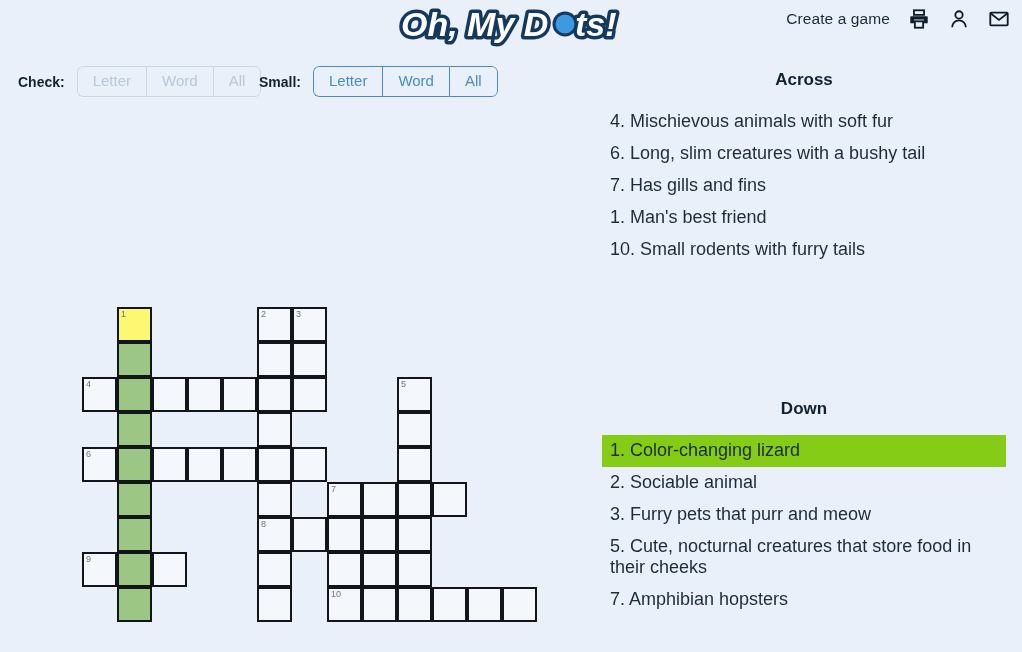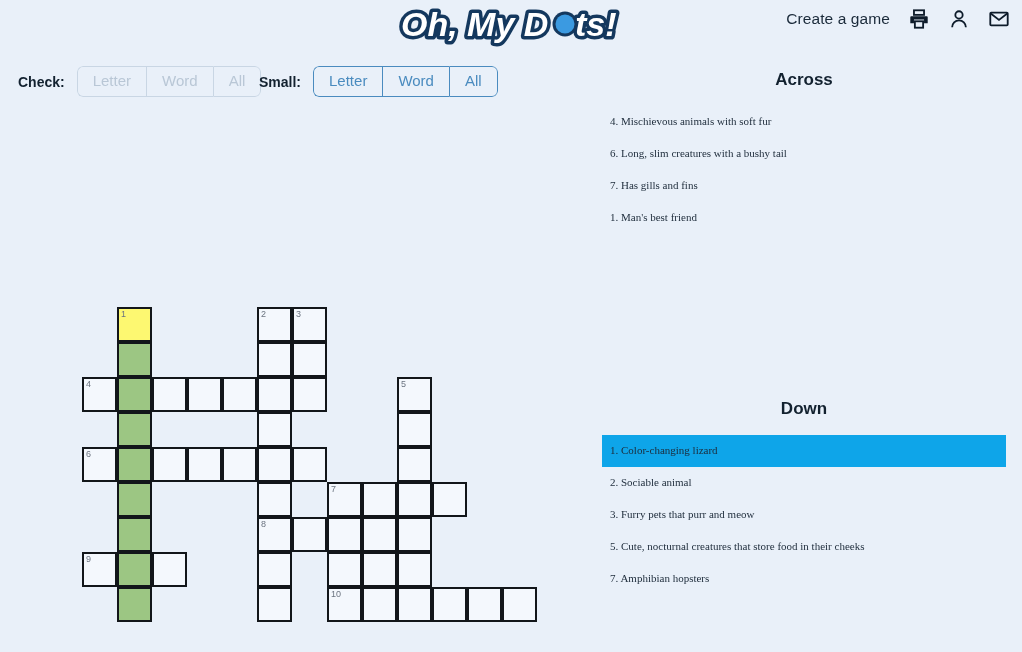--- a/index.html
+++ b/index.html
@@ -61,24 +61,24 @@
   }
 
   
   #clues { position: absolute; left: 602px; top: 70px; width: 404px; }
   .clue-head {
     text-align: center; font-size: 17px; font-weight: bold;
     color: #12212f; margin: 0 0 16px;
   }
   .clue-list { list-style: none; margin: 0; padding: 0; }
   .clue {
-    font-size: 11px; color: #1d2b3a; line-height: 21px;
-    padding: 5px 4px 6px 8px; cursor: pointer; font-family: Liberation Serif, serif;
-  }
-  .clue.active { background: #0ea5e9; }
+    font-size: 18px; color: #1d2b3a; line-height: 21px;
+    padding: 5px 4px 6px 8px; cursor: pointer;
+  }
+  .clue.active { background: #84cc16; }
   #down-block { position: absolute; left: 602px; top: 399px; width: 404px; }
 </style>
 </head>
 <body>
 
 <div id="page">
 
   <div id="header">
 
     <div id="logo">
@@ -211,20 +211,21 @@
       <div class="cell" style="left: 502px; top: 587px;"></div>
     </div>
 
   <div id="clues">
     <div class="clue-head">Across</div>
     <ul class="clue-list" id="across-list">
         <li class="clue">4. Mischievous animals with soft fur</li>
         <li class="clue">6. Long, slim creatures with a bushy tail</li>
         <li class="clue">7. Has gills and fins</li>
         <li class="clue">1. Man's best friend</li>
+        <li class="clue">10. Small rodents with furry tails</li>
       </ul>
   </div>
 
   <div id="down-block">
     <div class="clue-head">Down</div>
     <ul class="clue-list" id="down-list">
         <li class="clue active">1. Color-changing lizard</li>
         <li class="clue">2. Sociable animal</li>
         <li class="clue">3. Furry pets that purr and meow</li>
         <li class="clue">5. Cute, nocturnal creatures that store food in their cheeks</li>

